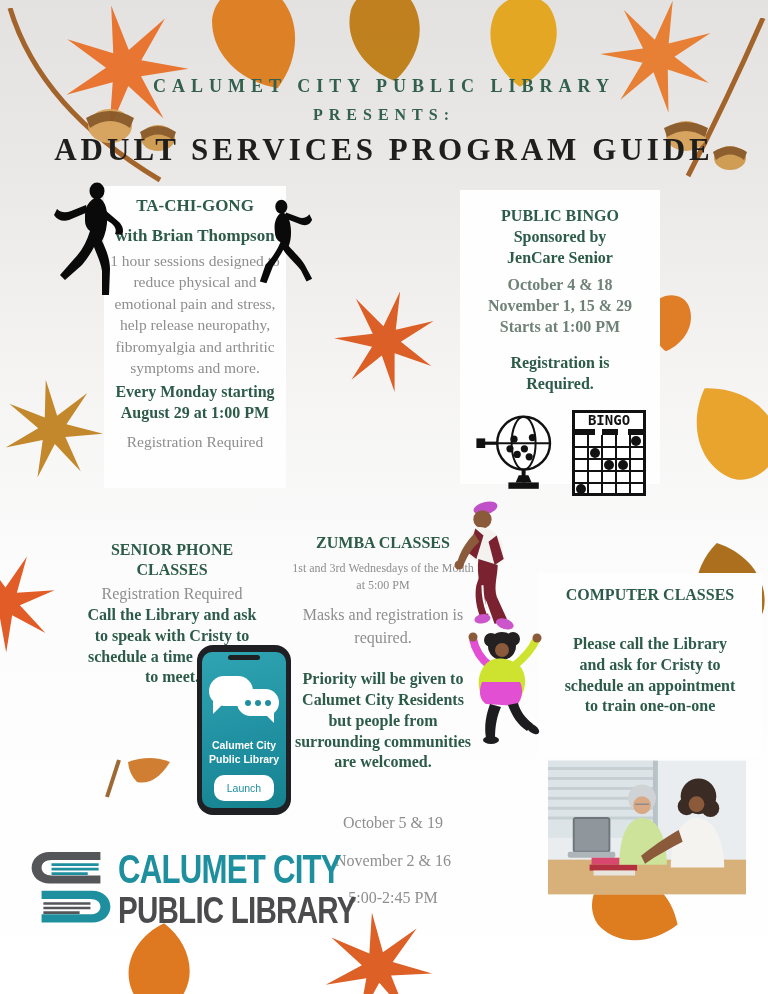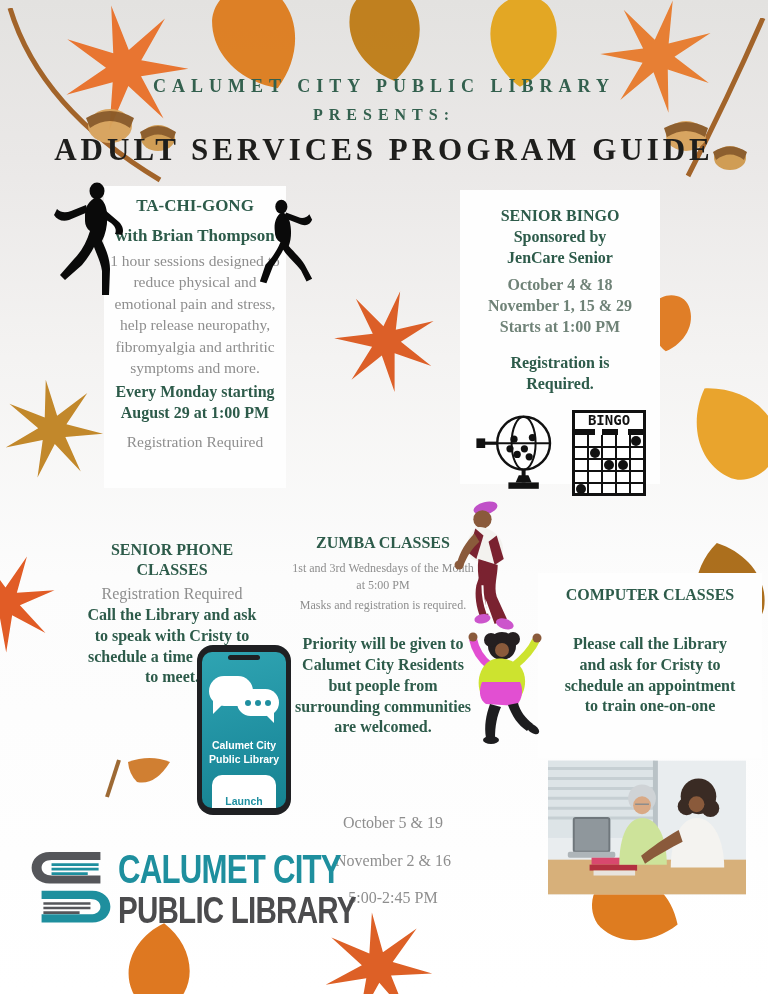--- a/index.html
+++ b/index.html
@@ -41,26 +41,26 @@
   .phone{left:197px;top:645px;width:94px;height:170px;z-index:3;background:#1f2023;border-radius:16px;padding:7px 5px;box-sizing:border-box;}
   .screen{width:100%;height:100%;border-radius:10px;background:linear-gradient(165deg,#2fa4b2 0%,#1f8fa0 60%,#16828f 100%);position:relative;text-align:center;overflow:hidden;}
   .notch{position:absolute;top:3px;left:50%;transform:translateX(-50%);width:32px;height:5px;border-radius:3px;background:#1f2023;}
   .bubbles{position:relative;width:70px;height:52px;margin:24px auto 0;}
   .b1{position:absolute;left:0;top:0;width:44px;height:30px;background:#fff;border-radius:15px;}
   .b1:after{content:"";position:absolute;left:4px;bottom:-8px;border:7px solid transparent;border-top-color:#fff;border-left-color:#fff;}
   .b2{position:absolute;right:0;top:13px;width:42px;height:27px;background:#fff;border-radius:14px;display:flex;align-items:center;justify-content:center;gap:4px;}
   .b2:after{content:"";position:absolute;right:5px;bottom:-7px;border:6px solid transparent;border-top-color:#fff;border-right-color:#fff;}
   .dot{width:6px;height:6px;border-radius:50%;background:#1f8fa0;}
   .apptxt{color:#fff;font-weight:bold;font-size:10.5px;line-height:1.35;margin-top:10px;font-family:"Liberation Sans",sans-serif;}
-  .launch{display:inline-block;margin-top:9px;background:#fff;color:#1f8fa0;font-weight:bold;font-size:10.5px;padding:20px 13px;border-radius:10px;font-family:"Liberation Sans",sans-serif;}
+  .launch{display:inline-block;margin-top:9px;background:#fff;color:#1f8fa0;font-weight:normal;font-size:10.5px;padding:7px 13px;border-radius:10px;font-family:"Liberation Sans",sans-serif;}
   
   .zumba{left:292px;top:534px;width:182px;text-align:center;z-index:2;}
   .zumba .t{font-size:16px;}
   .zumba .sched{font-size:12px;line-height:1.45;margin-top:8px;}
-  .zumba .masks{font-size:12px;line-height:1.45;margin-top:2px;}
+  .zumba .masks{font-size:16px;line-height:1.45;margin-top:8px;}
   .zumba .prio{font-size:16px;line-height:1.3;width:180px;margin:20px auto 0;}
   .zdates{left:318px;top:804px;width:150px;text-align:center;z-index:2;font-size:16px;line-height:2.35;}
   
   .computer{left:538px;top:573px;width:224px;height:172px;padding-top:13px;}
   .computer .t{font-size:16px;}
   .computer .body{font-size:16px;line-height:1.3;width:178px;margin:30px auto 0;}
   
   .logo{left:28px;top:846px;display:flex;align-items:center;z-index:2;font-family:"Liberation Sans",sans-serif;}
   .logotxt{margin-left:4px;}
   .logo1{color:#1e8f9e;font-weight:bold;font-size:40px;letter-spacing:-1px;transform:scaleX(.78);transform-origin:left;line-height:1;}
@@ -144,21 +144,21 @@
     <path d="M35 30 L16 38 C10 40 4 38 1 33 L4 27 C8 31 13 31 18 29 L33 23 Z" fill="#0a0a0a"></path>
     <path d="M52 28 L66 40 C70 44 71 49 69 53 L62 52 C64 48 62 44 58 41 L47 34 Z" fill="#0a0a0a"></path>
   </svg>
   <svg class="sil" style="left:258px;top:196px;width:56px;height:100px" viewBox="0 0 60 100">
     <ellipse cx="25" cy="8" rx="6.5" ry="7.5" fill="#0a0a0a"></ellipse>
     <path d="M25 14 C19 18 17 26 18 34 C18 40 20 44 24 46 C20 56 14 64 8 70 L2 88 L9 90 L16 72 C20 66 24 60 27 54 C32 62 40 68 46 76 L52 88 L58 85 L50 70 C45 62 38 56 33 50 C36 42 36 32 34 24 C32 17 29 14 25 14 Z" fill="#0a0a0a"></path>
     <path d="M28 20 L46 27 C52 29 56 27 58 22 L55 16 C52 20 47 21 43 19 L30 14 Z" fill="#0a0a0a"></path>
   </svg>
 
   <div class="card bingopanel">
-    <div class="t green bold">SENIOR BINGO</div>
+    <div class="t green bold">PUBLIC BINGO</div>
     <div class="t green bold">Sponsored by</div>
     <div class="t green bold">JenCare Senior</div>
     <div class="dates">
       <div>October 4 &amp; 18</div>
       <div>November 1, 15 &amp; 29</div>
       <div>Starts at 1:00 PM</div>
     </div>
     <div class="note green bold">
       <div>Registration is</div>
       <div>Required.</div>

